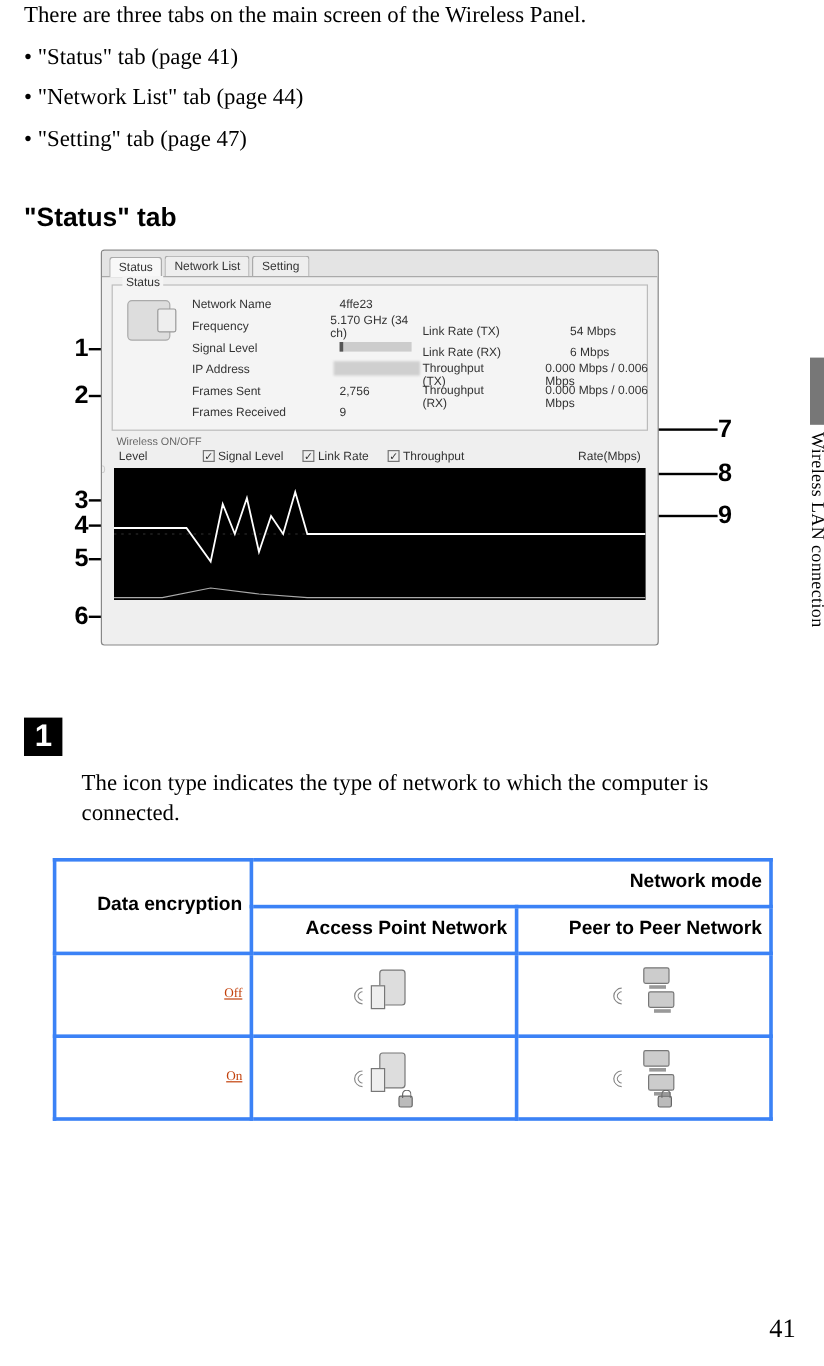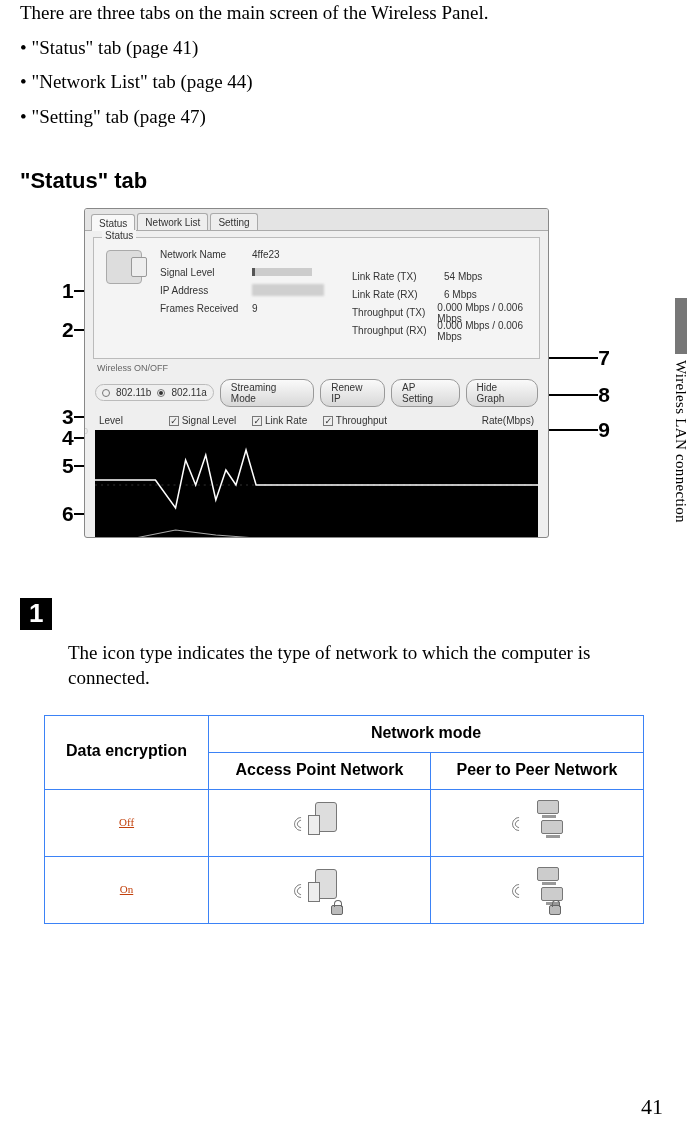--- a/index.html
+++ b/index.html
@@ -22,21 +22,21 @@
     .tab.active { background: #f8f8f8; position: relative; top: 1px; }
     .group { margin: 6px 8px 4px; border: 1px solid #bbb; padding: 8px 8px 4px; position: relative; background: #f4f4f4; }
     .group-label { position: absolute; top: -8px; left: 8px; background: #f4f4f4; padding: 0 3px; font-size: 10px; }
     .status-row { position: relative; height: 108px; }
     .status-icon { position: absolute; left: 4px; top: 4px; width: 36px; height: 34px; background: #ddd; border: 1px solid #aaa; border-radius: 4px; }
     .status-icon::after { content: ""; position: absolute; right: -6px; top: 6px; width: 14px; height: 18px; border: 1px solid #999; background: #eee; border-radius: 2px; }
     .kv-left { position: absolute; left: 58px; top: 0; width: 190px; }
     .kv-right { position: absolute; left: 250px; top: 22px; width: 190px; }
     .kv { display: flex; height: 18px; align-items: center; }
     .kv .k { width: 92px; color: #333; }
-    .kv .v { color: #333; }
+    .kv .v { color: #333; margin-left: 31px; }
     .sigbar { display: inline-block; width: 60px; height: 8px; background: #ccc; position: relative; }
     .sigbar::before { content: ""; position: absolute; left: 0; top: 0; height: 100%; width: 5%; background: #555; }
     .ipblur { display: inline-block; width: 72px; height: 12px; background: #cfcfcf; filter: blur(1px); }
     .btn-row { display: flex; gap: 6px; padding: 6px 10px; align-items: center; }
     .radio-box { border: 1px solid #bbb; border-radius: 10px; padding: 2px 6px; display: flex; gap: 6px; align-items: center; }
     .radio { width: 8px; height: 8px; border: 1px solid #777; border-radius: 50%; display: inline-block; }
     .radio.on::after { content: ""; display: block; width: 4px; height: 4px; background: #333; border-radius: 50%; margin: 1px; }
     .wbtn { border: 1px solid #999; border-radius: 10px; background: linear-gradient(#fafafa,#d8d8d8); padding: 2px 10px; font-size: 10px; }
     .check-row { display: flex; gap: 16px; padding: 2px 14px; align-items: center; font-size: 10px; }
     .cb { width: 10px; height: 10px; border: 1px solid #777; display: inline-block; text-align: center; line-height: 8px; font-size: 9px; }
@@ -47,21 +47,21 @@
     .callout { position: absolute; font-family: Arial, Helvetica, sans-serif; font-size: 21px; font-weight: bold; }
     .c1 { left: 0; top: 71px; } .c2 { left: 0; top: 110px; } .c3 { left: 0; top: 197px; }
     .c4 { left: 0; top: 218px; } .c5 { left: 0; top: 246px; } .c6 { left: 0; top: 294px; }
     .c7 { right: -18px; top: 138px; } .c8 { right: -18px; top: 175px; } .c9 { right: -18px; top: 210px; }
     .callout-line { position: absolute; background: #000; height: 2px; }
     .step-block { margin-top: 40px; display: flex; gap: 12px; align-items: baseline; }
     .step-num { font-family: Arial, Helvetica, sans-serif; font-weight: bold; font-size: 26px; background: #000; color: #fff; padding: 0 9px 1px; }
     .step-title { font-size: 21px; }
     .step-desc { font-size: 19px; margin: 10px 0 0 48px; line-height: 1.35; max-width: 590px; }
     table.icon-table { border-collapse: collapse; margin: 24px 0 0 24px; width: 600px; font-family: Arial, Helvetica, sans-serif; }
-    table.icon-table th, table.icon-table td { border: 1px solid #3b82f6; padding: 8px 6px 10px; text-align: center; vertical-align: middle; }
+    table.icon-table th, table.icon-table td { border: 3px solid #3b82f6; padding: 8px 6px 10px; text-align: right; vertical-align: middle; }
     table.icon-table th { font-size: 16px; font-weight: bold; }
     table.icon-table .row-h { font-family: "Times New Roman", serif; font-size: 11px; font-weight: normal; color: #c2410c; text-decoration: underline; }
     .net-icon { width: 56px; height: 48px; margin: auto; position: relative; }
     .ap { position: absolute; right: 10px; top: 4px; width: 22px; height: 30px; background: #ddd; border: 1px solid #777; border-radius: 3px; }
     .ap::after { content: ""; position: absolute; left: -8px; bottom: -4px; width: 10px; height: 18px; border: 1px solid #777; background: #eee; }
     .pc { position: absolute; width: 22px; height: 14px; background: #ccc; border: 1px solid #777; border-radius: 2px; }
     .pc::after { content: ""; position: absolute; left: 4px; top: 14px; width: 14px; height: 3px; background: #999; }
     .pc.a { right: 6px; top: 2px; } .pc.b { right: 2px; top: 22px; }
     .lock { position: absolute; right: 4px; bottom: -2px; width: 12px; height: 10px; background: #bbb; border: 1px solid #666; border-radius: 2px; }
     .lock::before { content: ""; position: absolute; left: 2px; top: -6px; width: 6px; height: 6px; border: 1px solid #666; border-bottom: none; border-radius: 6px 6px 0 0; }
@@ -121,28 +121,36 @@
       <div class="group">
         <span class="group-label">Status</span>
         <div class="status-row">
           <span class="status-icon"></span>
           <div class="kv-left">
             <div class="kv">
                 <span class="k">Network Name</span>
                 <span class="v">4ffe23</span>
               </div>
             <div class="kv">
+                <span class="k">Frequency</span>
+                <span class="v">5.170 GHz (34 ch)</span>
+              </div>
+            <div class="kv">
                 <span class="k">Signal Level</span>
                 <span class="v"><span class="sigbar"></span></span>
               </div>
             <div class="kv">
                 <span class="k">IP Address</span>
                 <span class="v"><span class="ipblur"></span></span>
               </div>
             <div class="kv">
+                <span class="k">Frames Sent</span>
+                <span class="v">2,756</span>
+              </div>
+            <div class="kv">
                 <span class="k">Frames Received</span>
                 <span class="v">9</span>
               </div>
           </div>
           <div class="kv-right">
             <div class="kv">
                 <span class="k">Link Rate (TX)</span>
                 <span class="v">54 Mbps</span>
               </div>
             <div class="kv">
@@ -154,32 +162,20 @@
                 <span class="v">0.000 Mbps / 0.006 Mbps</span>
               </div>
             <div class="kv">
                 <span class="k">Throughput (RX)</span>
                 <span class="v">0.000 Mbps / 0.006 Mbps</span>
               </div>
           </div>
         </div>
       </div>
       <div style="font-size:9px; padding-left:12px; color:#666;">Wireless ON/OFF</div>
-      <div class="btn-row">
-        <span class="radio-box">
-          <span class="radio"></span>
-            <span>802.11b</span>
-          <span class="radio on"></span>
-            <span>802.11a</span>
-        </span>
-        <span class="wbtn">Streaming Mode</span>
-        <span class="wbtn">Renew IP</span>
-        <span class="wbtn">AP Setting</span>
-        <span class="wbtn">Hide Graph</span>
-      </div>
       <div class="check-row">
         <span>Level</span>
         <span style="margin-left:30px;"><span class="cb">✓</span> <span>Signal Level</span></span>
         <span><span class="cb">✓</span> <span>Link Rate</span></span>
         <span><span class="cb">✓</span> <span>Throughput</span></span>
         <span style="margin-left:auto;">Rate(Mbps)</span>
       </div>
       <div class="graph">
         <span class="ylab top">100</span>
         

